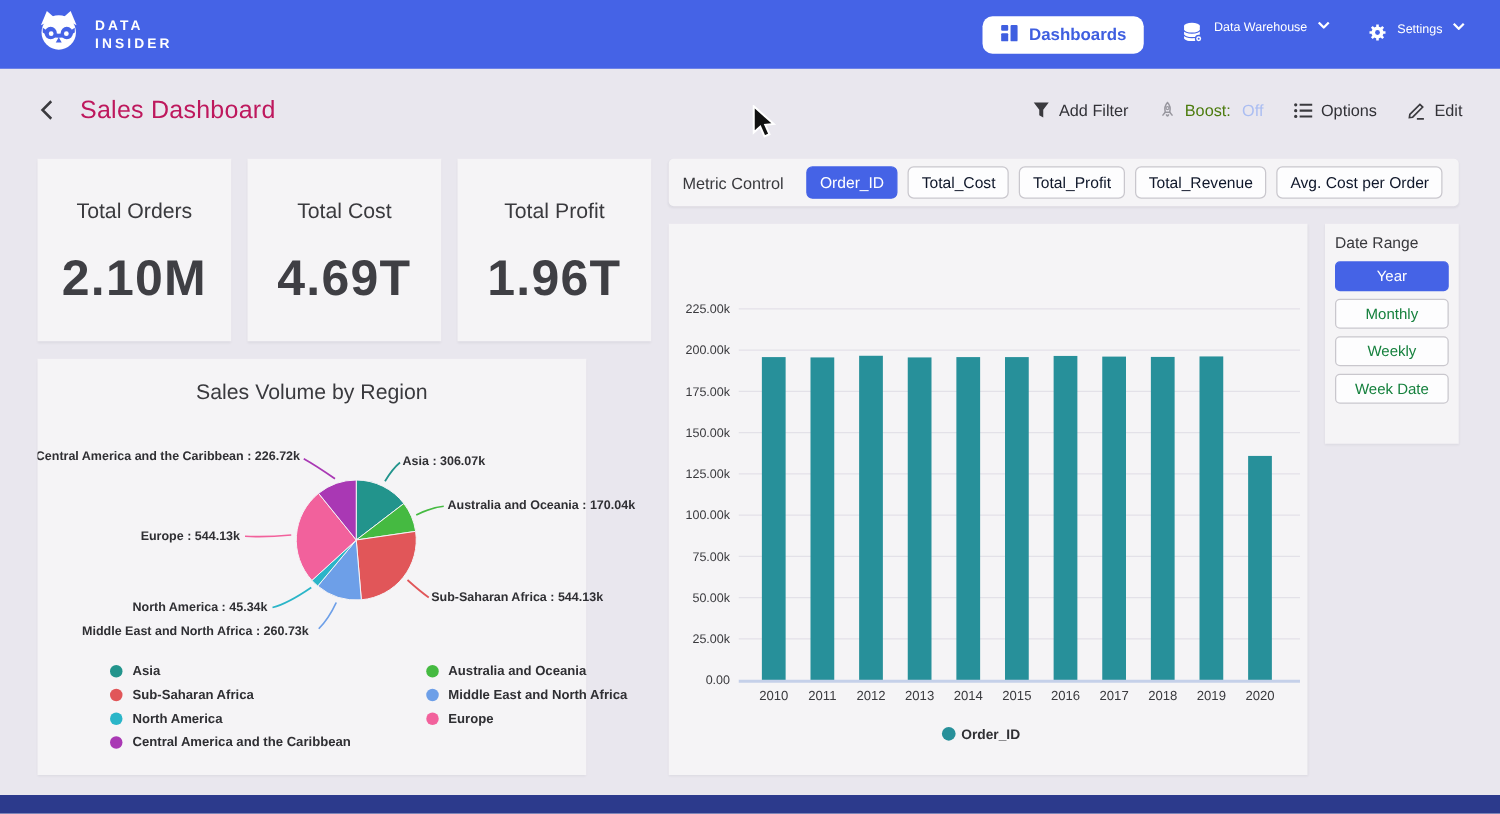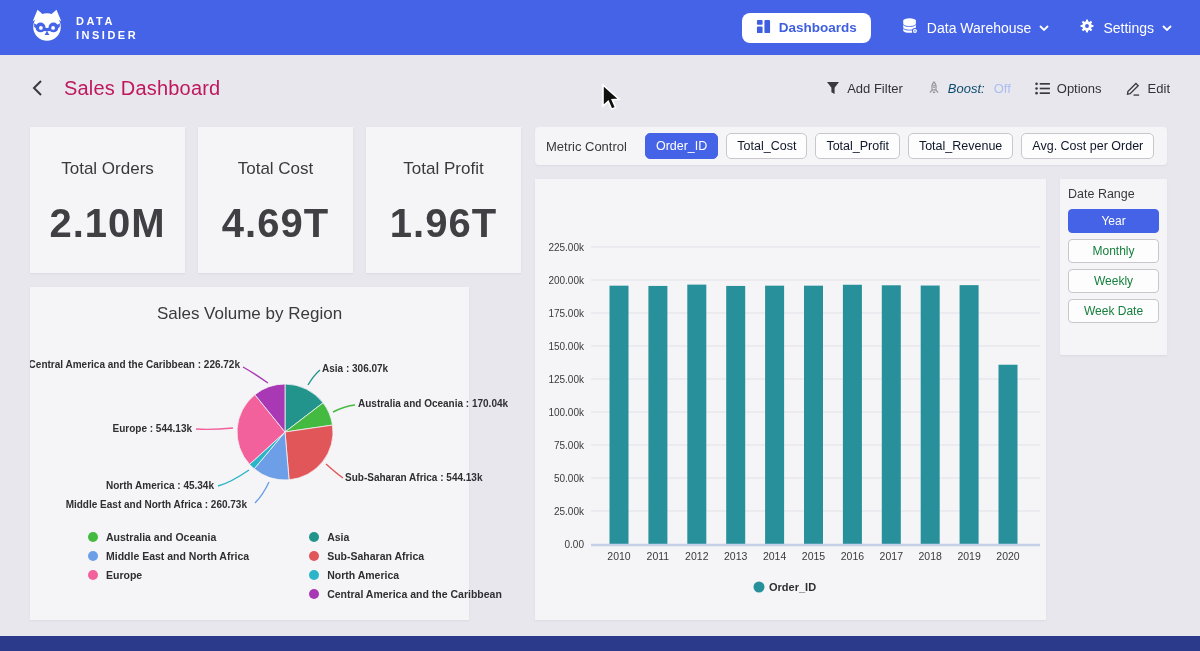--- a/index.html
+++ b/index.html
@@ -8,31 +8,31 @@
 
   
   .navbar { position:absolute; left:0; top:0; width:1200px; height:55px; background:#4563e6;
             display:flex; align-items:center; justify-content:space-between; padding:0 28px; }
   .brand { display:flex; align-items:center; gap:10px; }
   .brand-text { color:#fff; font-size:11px; font-weight:bold; letter-spacing:2.5px; line-height:14px; }
   .nav-right { display:flex; align-items:center; gap:30px; }
   .nav-pill { background:#fff; border:none; border-radius:8px; height:30px; padding:0 14px;
               display:flex; align-items:center; gap:8px; color:#3f5fe0; font-weight:bold;
               font-size:13.5px; cursor:pointer; }
-  .nav-item { display:flex; align-items:center; gap:8px; color:#fff; font-size:14px; cursor:pointer; }
+  .nav-item { display:flex; gap:8px; color:#fff; font-size:10px; cursor:pointer; }
   .chev { width:10px; height:6px; }
 
   
   .page-header { position:absolute; left:0; top:55px; width:1200px; height:66px;
                  display:flex; align-items:center; padding:0 30px; }
   .back-btn { width:20px; height:20px; margin-right:14px; cursor:pointer; display:flex; align-items:center; }
   .page-title { font-size:20px; color:#be185d; letter-spacing:0.2px; }
   .header-actions { margin-left:auto; display:flex; align-items:center; gap:24px; }
   .action { display:flex; align-items:center; gap:7px; font-size:13px; color:#323237; cursor:pointer; }
-  .boost-label { color:#0c4a6e;font-style:italic; }
+  .boost-label { color:#4d7c0f; }
   .boost-state { color:#abbef2; margin-left:2px; }
 
   
   .card { position:absolute; background:#f5f4f6; box-shadow:0 1px 2px rgba(40,40,60,0.07); }
 
   .kpi { width:155px; height:146px; top:127px; text-align:center; }
   .kpi-label { margin-top:32px; font-size:17px; color:#3a3a3e; }
   .kpi-value { margin-top:22px; font-size:40px; font-weight:bold; color:#3f3f44; letter-spacing:1px; }
 
   
@@ -226,48 +226,48 @@
       <path d="M255,145 L219.51161888351692,177.31988251419315 A48,48 0 0 1 224.84544012980922,107.65428379271488 Z" fill="#f2619c" stroke="#f5f4f6" stroke-width="0.8"></path>
       <path d="M203,141 Q182,143 166,142" fill="none" stroke="#f2619c" stroke-width="1.4"></path>
       <text x="162" y="145" text-anchor="end" font-size="10" font-weight="bold" fill="#2f2f33" font-family="&quot;Liberation Sans&quot;, sans-serif">Europe : 544.13k</text>
       <path d="M255,145 L224.84544012980922,107.65428379271488 A48,48 0 0 1 255.00000000000003,97 Z" fill="#a938b4" stroke="#f5f4f6" stroke-width="0.8"></path>
       <path d="M238,96 Q222,85 213,80" fill="none" stroke="#a938b4" stroke-width="1.4"></path>
       <text x="210" y="81" text-anchor="end" font-size="10" font-weight="bold" fill="#2f2f33" font-family="&quot;Liberation Sans&quot;, sans-serif">Central America and the Caribbean : 226.72k</text>
     </svg>
   <div class="pie-legend">
     <div class="legend-col">
       <div class="legend-item">
+          <span class="legend-dot" style="background: rgb(34, 148, 140);"></span>
+          <span class="legend-label">Asia</span>
+        </div>
+      <div class="legend-item">
+          <span class="legend-dot" style="background: rgb(225, 86, 89);"></span>
+          <span class="legend-label">Sub-Saharan Africa</span>
+        </div>
+      <div class="legend-item">
+          <span class="legend-dot" style="background: rgb(42, 181, 200);"></span>
+          <span class="legend-label">North America</span>
+        </div>
+      <div class="legend-item">
+          <span class="legend-dot" style="background: rgb(169, 56, 180);"></span>
+          <span class="legend-label">Central America and the Caribbean</span>
+        </div>
+    </div>
+    <div class="legend-col">
+      <div class="legend-item">
           <span class="legend-dot" style="background: rgb(69, 186, 65);"></span>
           <span class="legend-label">Australia and Oceania</span>
         </div>
       <div class="legend-item">
           <span class="legend-dot" style="background: rgb(109, 159, 232);"></span>
           <span class="legend-label">Middle East and North Africa</span>
         </div>
       <div class="legend-item">
           <span class="legend-dot" style="background: rgb(242, 97, 156);"></span>
           <span class="legend-label">Europe</span>
-        </div>
-    </div>
-    <div class="legend-col">
-      <div class="legend-item">
-          <span class="legend-dot" style="background: rgb(34, 148, 140);"></span>
-          <span class="legend-label">Asia</span>
-        </div>
-      <div class="legend-item">
-          <span class="legend-dot" style="background: rgb(225, 86, 89);"></span>
-          <span class="legend-label">Sub-Saharan Africa</span>
-        </div>
-      <div class="legend-item">
-          <span class="legend-dot" style="background: rgb(42, 181, 200);"></span>
-          <span class="legend-label">North America</span>
-        </div>
-      <div class="legend-item">
-          <span class="legend-dot" style="background: rgb(169, 56, 180);"></span>
-          <span class="legend-label">Central America and the Caribbean</span>
         </div>
     </div>
   </div>
 </div>
 
 <div class="card metric-bar">
   <span class="metric-label">Metric Control</span>
   <button class="mc-btn mc-selected">Order_ID</button>
   <button class="mc-btn">Total_Cost</button>
   <button class="mc-btn">Total_Profit</button>

